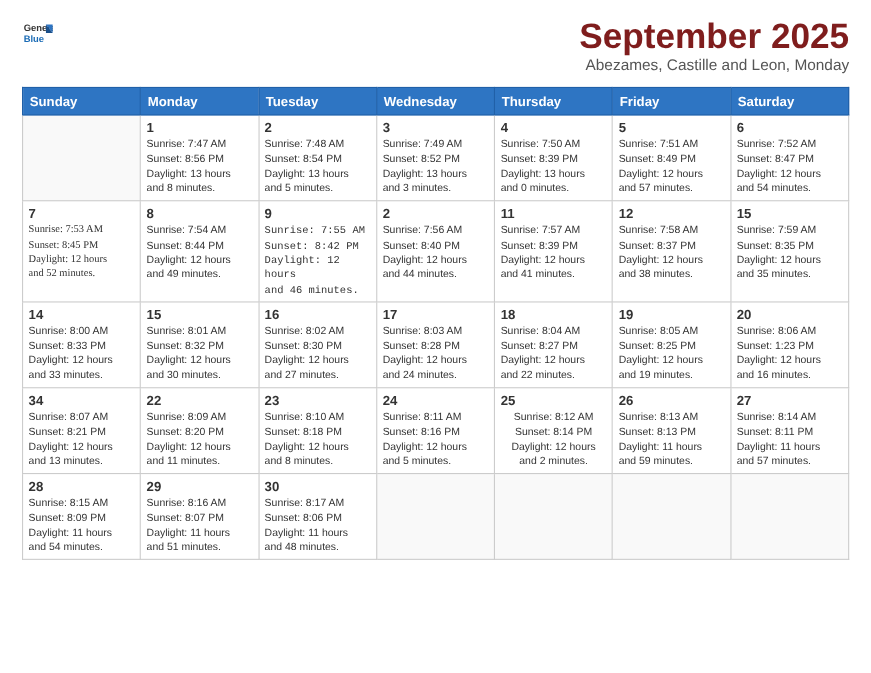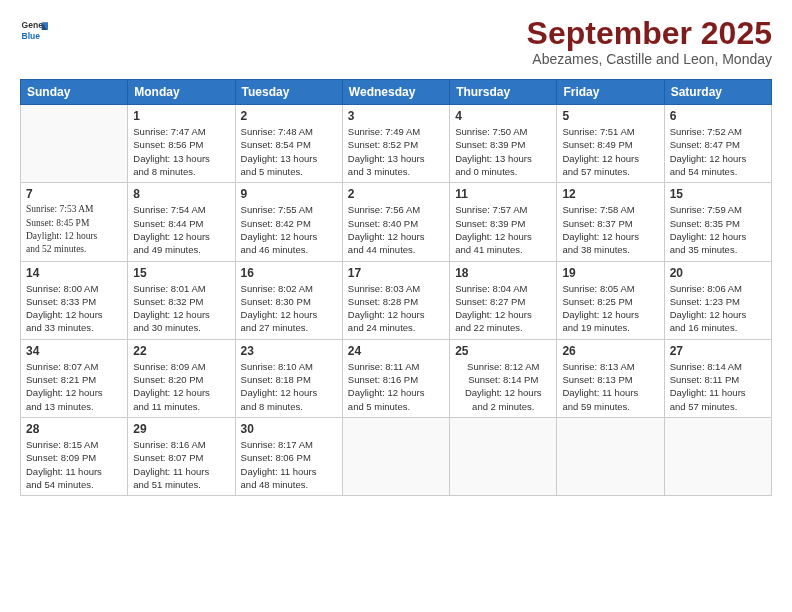--- a/index.html
+++ b/index.html
@@ -169,21 +169,21 @@
           </td>
           <td>
             <span class="day-number">8</span>
             <div class="day-info" style="white-space: pre-line;">Sunrise: 7:54 AM
 Sunset: 8:44 PM
 Daylight: 12 hours
 and 49 minutes.</div>
           </td>
           <td>
             <span class="day-number">9</span>
-            <div class="day-info" style="white-space: pre-line;">Sunrise: 7:55 AM
+            <div class="day-info" style="white-space: pre-line; font-family: Liberation Mono, monospace;">Sunrise: 7:55 AM
 Sunset: 8:42 PM
 Daylight: 12 hours
 and 46 minutes.</div>
           </td>
           <td>
             <span class="day-number">2</span>
             <div class="day-info" style="white-space: pre-line;">Sunrise: 7:56 AM
 Sunset: 8:40 PM
 Daylight: 12 hours
 and 44 minutes.</div>

